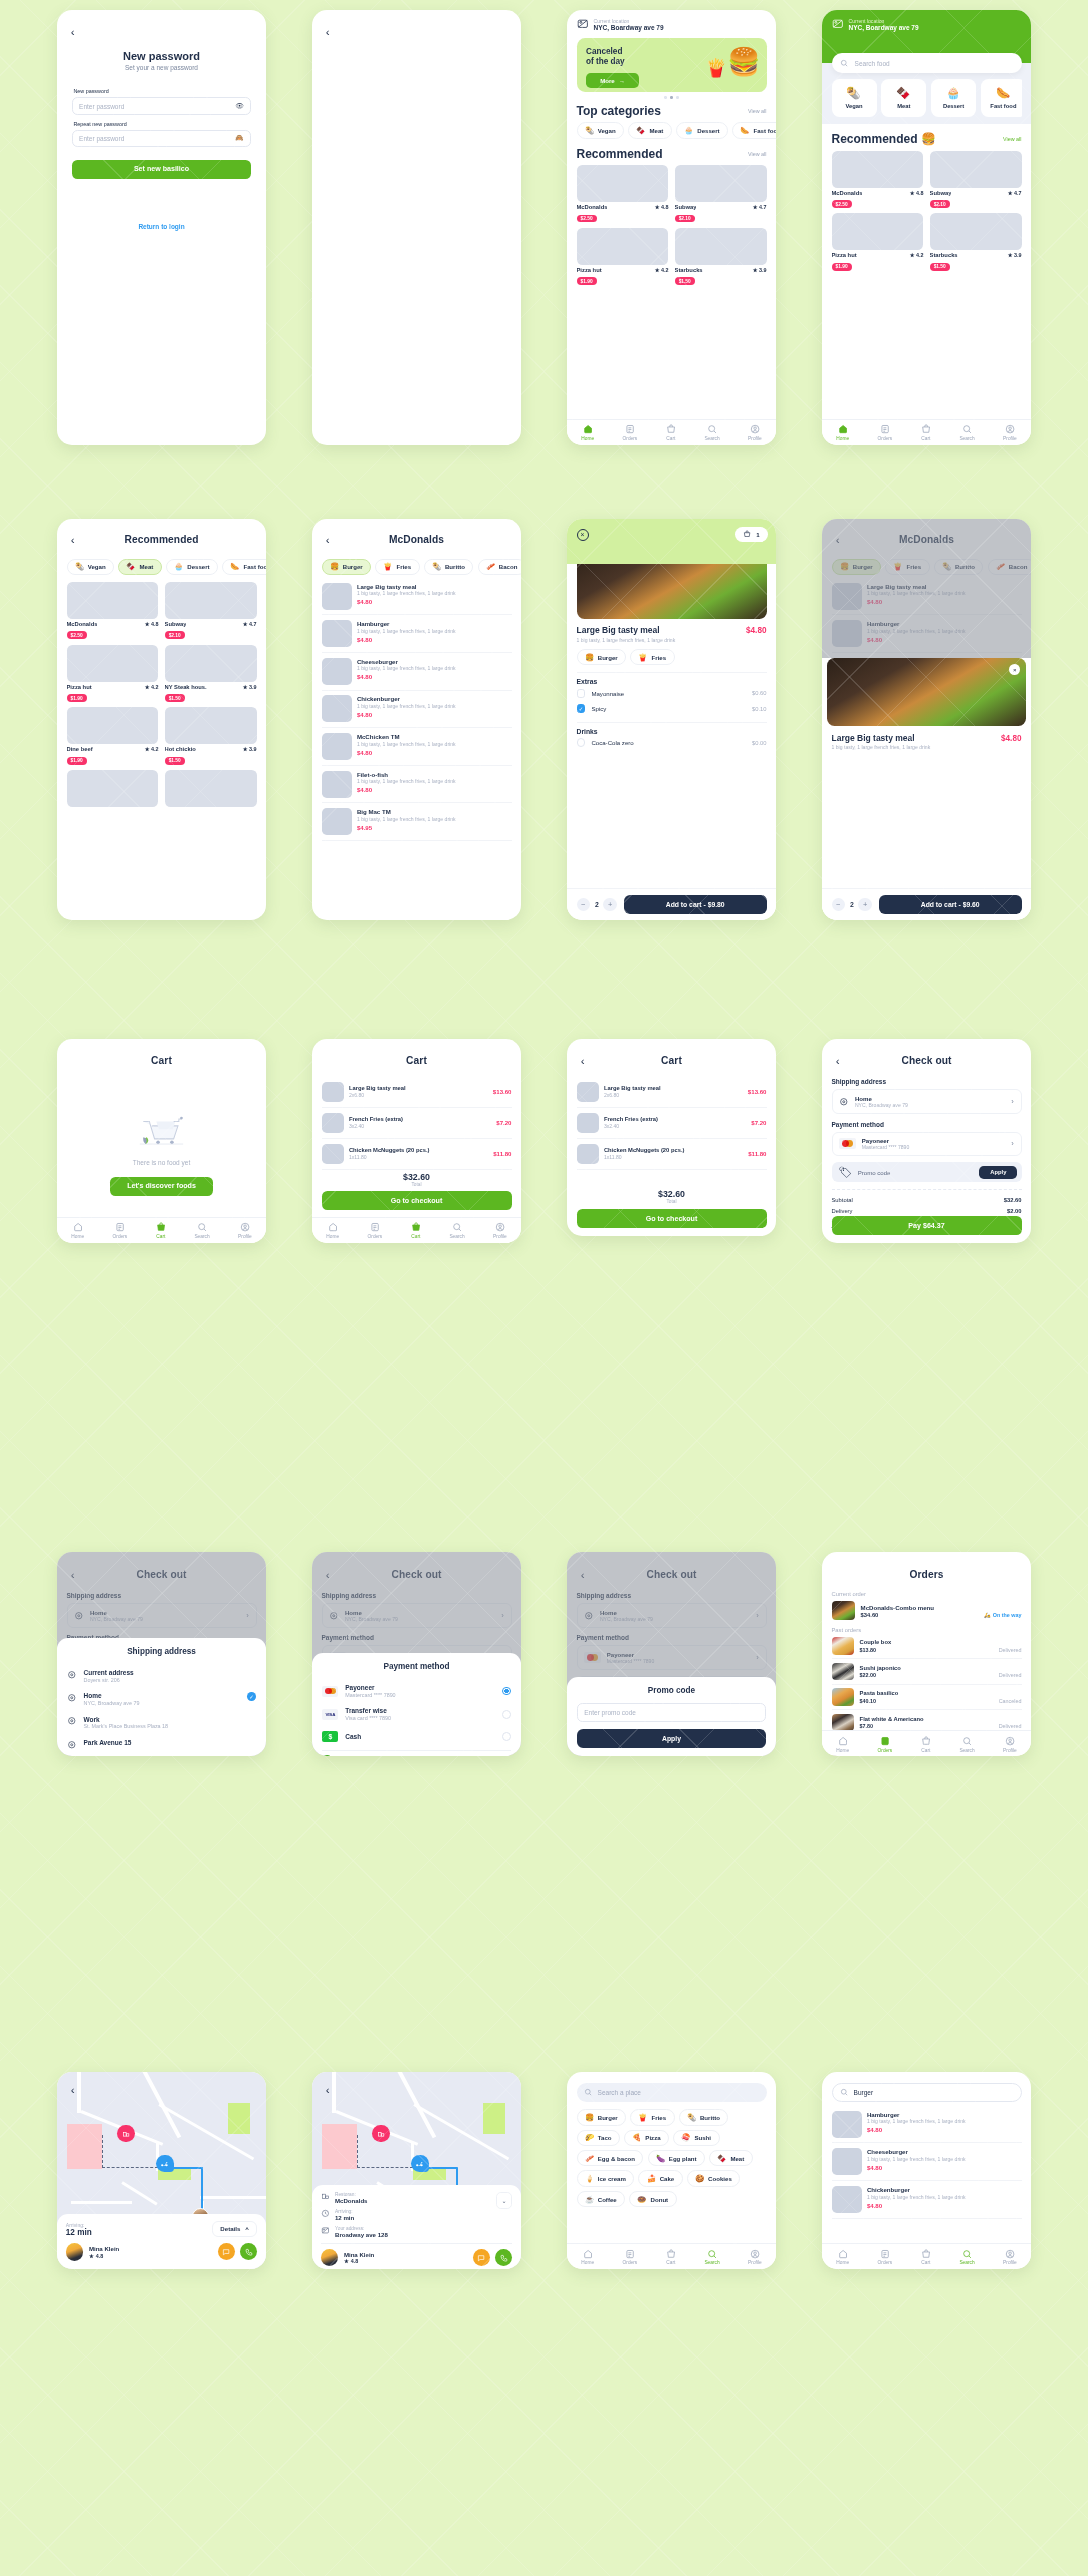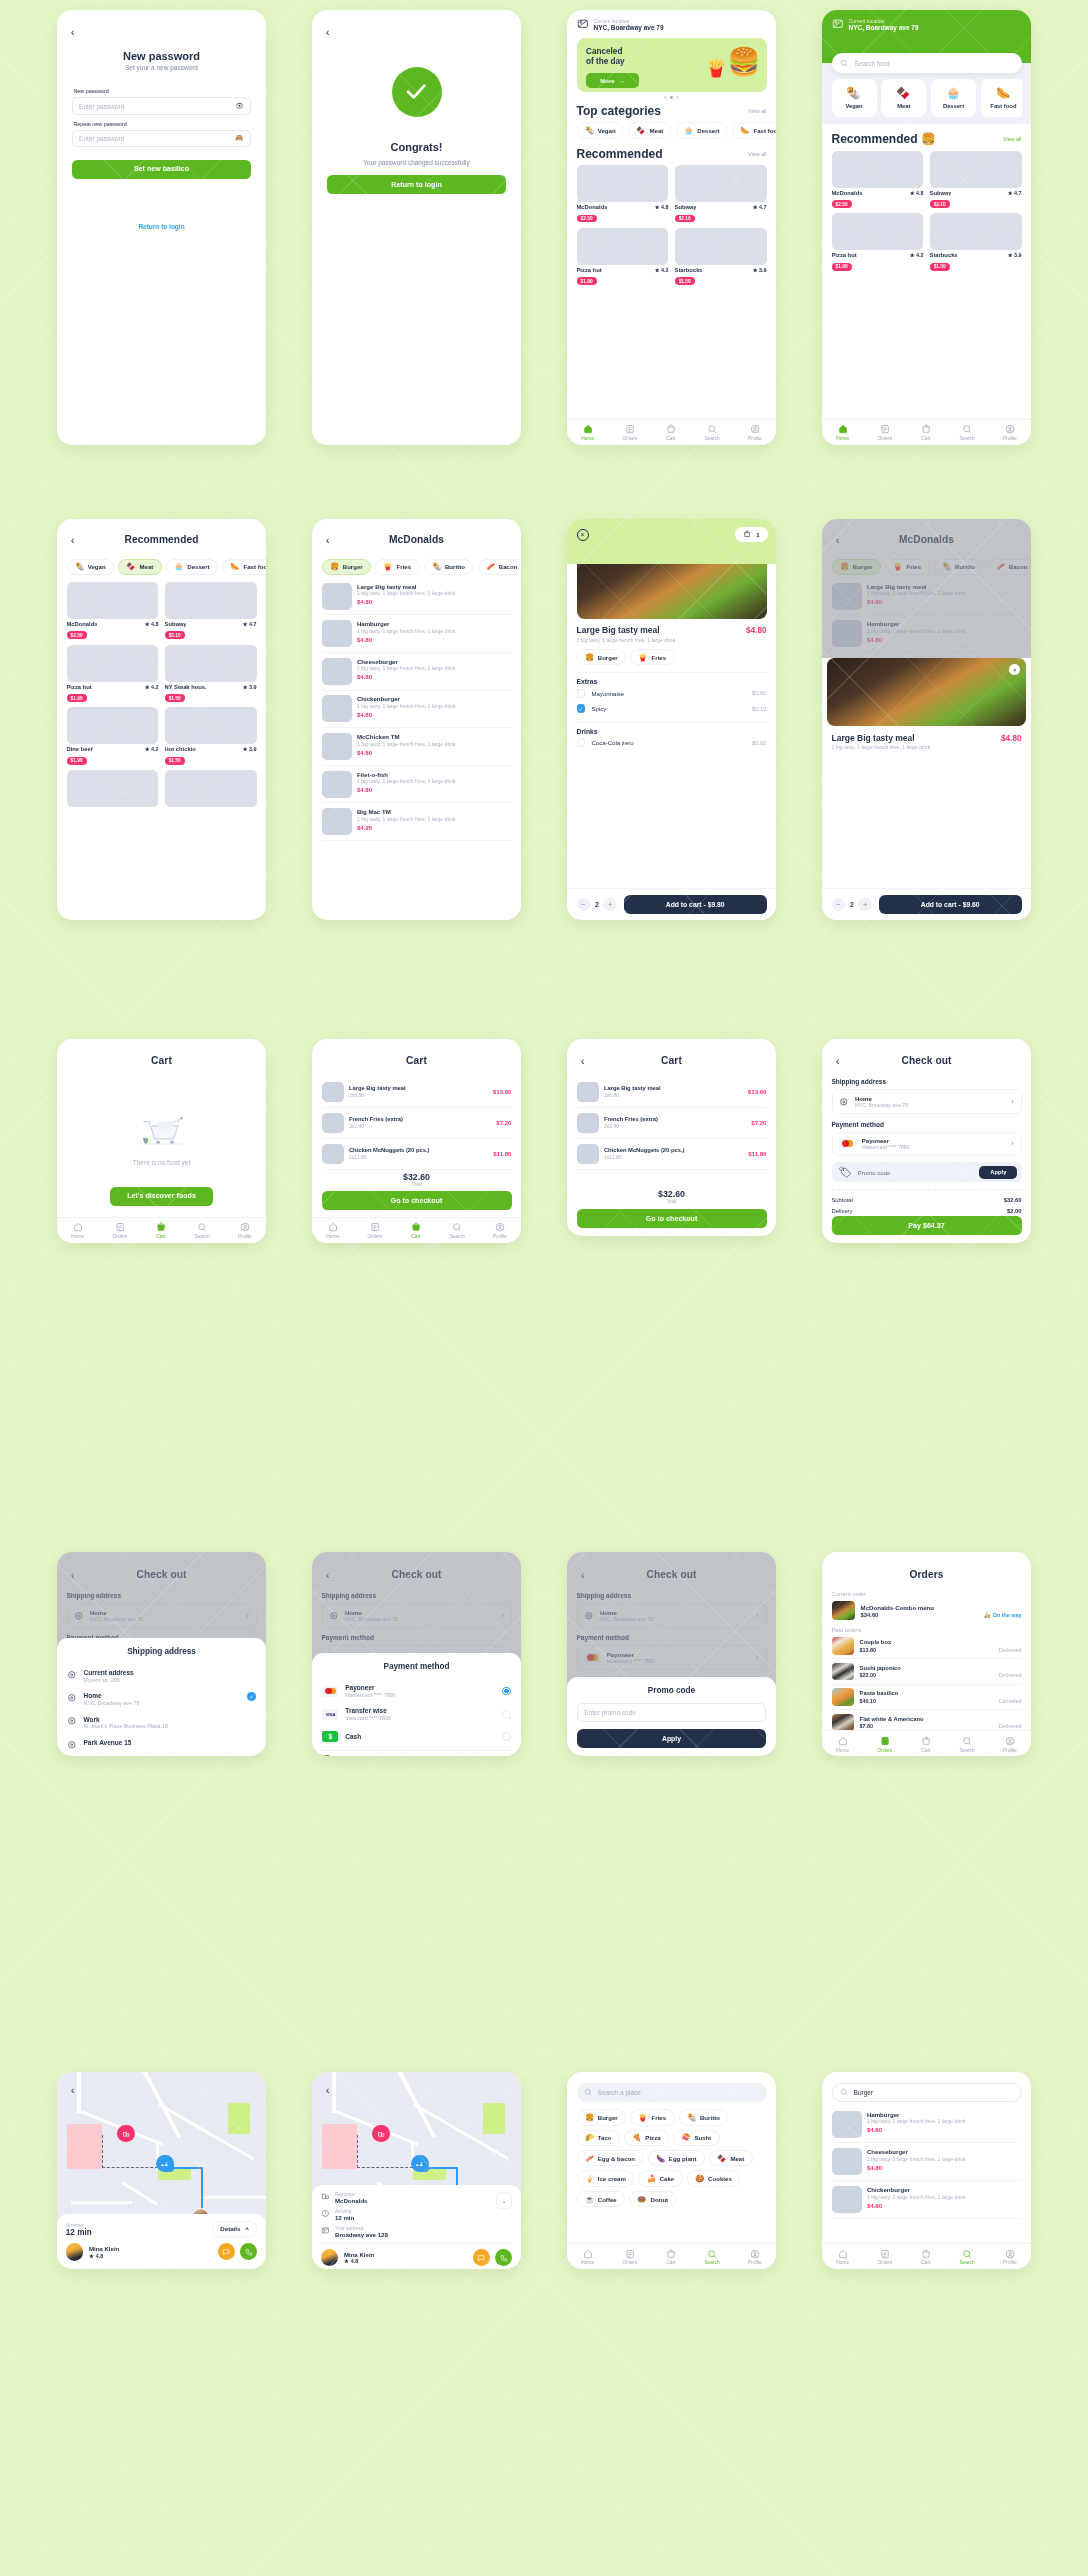--- a/index.html
+++ b/index.html
@@ -234,32 +234,20 @@
       <div style="height:44px;"></div>
       <div class="link-blue">Return to login</div>
     </div>
   </div>
 </div>
 
 <div class="cell">
   <div class="phone tall" style="left:23px; top:9.5px;">
     <div class="hdr" style="margin-top:6.8px;">
       <span class="back">‹</span>
-    </div>
-    <div style="padding:20.4px 15px 0; text-align:center;">
-      <div style="width:50px;height:50px;border-radius:50%;background:#5cb721;margin:0 auto;display:flex;align-items:center;justify-content:center;">
-        <svg width="24.5" height="24.5" viewBox="0 0 24 24" fill="none" stroke="#fff" stroke-width="2.6" stroke-linecap="round" stroke-linejoin="round">
-              <path d="M4 12.5 L9.5 18 L20 6.5"></path>
-            </svg>
-      </div>
-      <div style="height:24.5px;"></div>
-      <div style="font-size:11px;font-weight:700;">Congrats!</div>
-      <div class="sub" style="margin-top:5.4px;">Your password changed successfully</div>
-      <div style="height:9.5px;"></div>
-      <div class="btn-green">Return to login</div>
     </div>
   </div>
 </div>
 
 <div class="cell">
   <div class="phone tall" style="left:23px; top:9.5px;">
     <div style="padding:8.2px 9.5px 0; display:flex; align-items:center; gap:5.4px;">
       <span>
         <svg width="11.6" height="11.6" viewBox="0 0 24 24" fill="none" stroke="#22304a" stroke-width="1.7">
               <rect x="2.5" y="4.5" width="19" height="15" rx="3"></rect>
@@ -781,21 +769,21 @@
         <path d="M88 22 h12 v-6 h6" stroke="#c8d0e0" stroke-width="2.4"></path>
         <circle cx="106" cy="14" r="3.2" fill="#aab5cc"></circle>
         <circle cx="52" cy="70" r="4.2" fill="#aab5cc"></circle>
         <circle cx="84" cy="70" r="4.2" fill="#aab5cc"></circle>
         <path d="M10 74 h100" stroke="#dde3ee" stroke-width="1.6"></path>
         <path d="M24 74 q-8 -12 2 -16 q8 8 -2 16z" fill="#7dc648"></path>
         <path d="M24 74 q6 -14 -6 -16 q-2 10 6 16z" fill="#94a0bb"></path>
       </svg>
       <div style="font-size:6.5px;color:#a8b0c2;margin-top:5.4px;">There is no food yet</div>
       <div style="height:11px;"></div>
-      <div class="btn-green" style="width:103px;margin:10px auto;">Let's discover foods</div>
+      <div class="btn-green" style="width:103px;margin:0 auto;">Let's discover foods</div>
     </div>
     <div class="tabbar" id="tb3">
           <div class="tab">
             <span class="ti"><svg width="10.2" height="10.2" viewBox="0 0 24 24" fill="none" stroke="#9aa4b8" stroke-width="1.8">
                 <path d="M4 10 12 3.5 20 10v9a1.5 1.5 0 0 1-1.5 1.5h-13A1.5 1.5 0 0 1 4 19z"></path>
               </svg></span>
             <span class="tl">Home</span>
           </div>
           <div class="tab">
             <span class="ti"><svg width="10.2" height="10.2" viewBox="0 0 24 24" fill="none" stroke="#9aa4b8" stroke-width="1.8">

